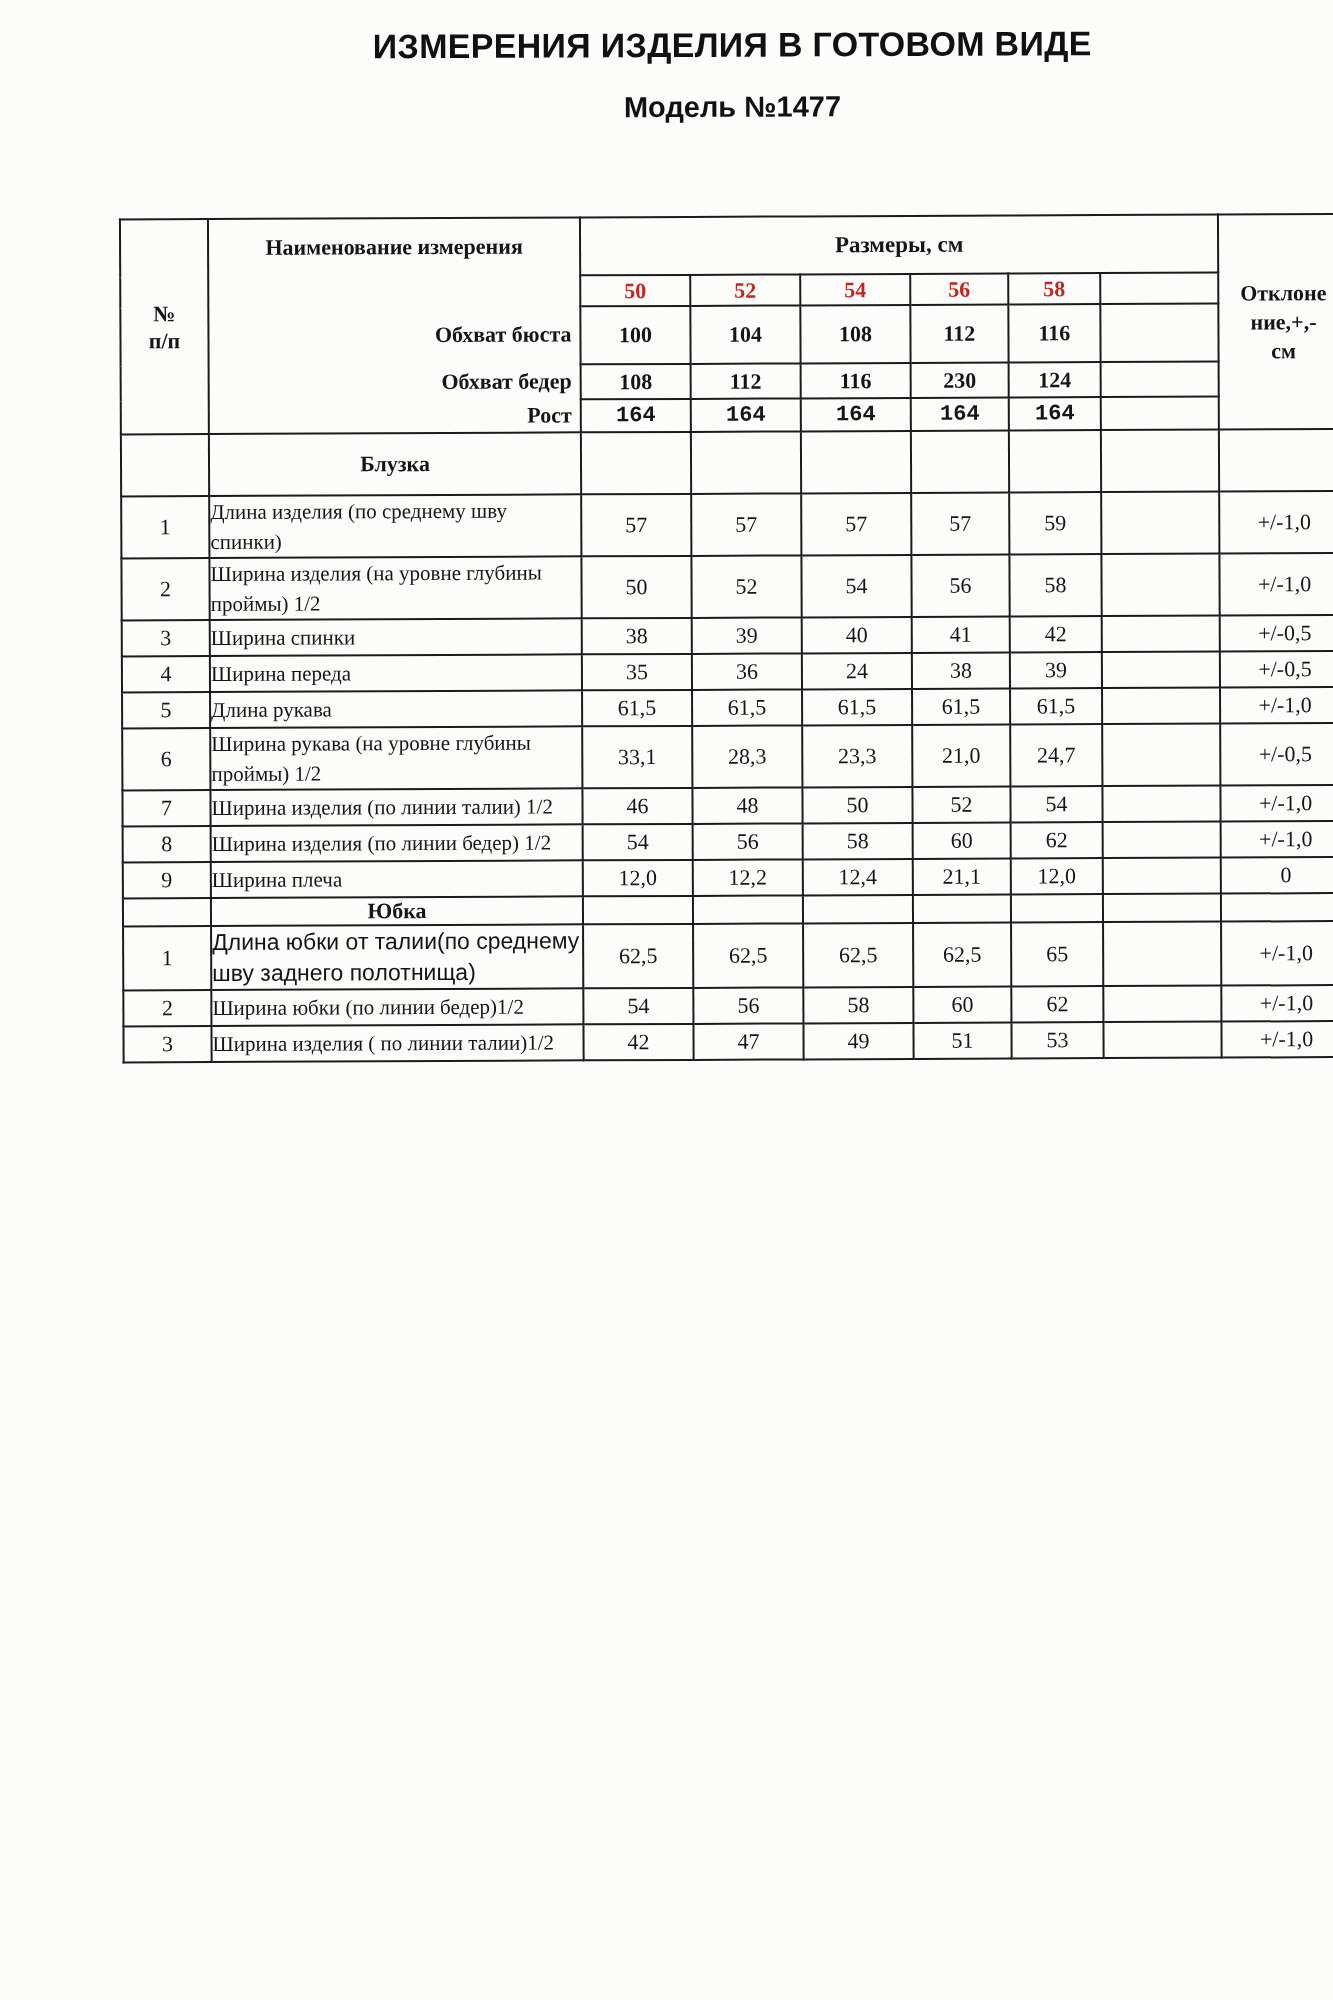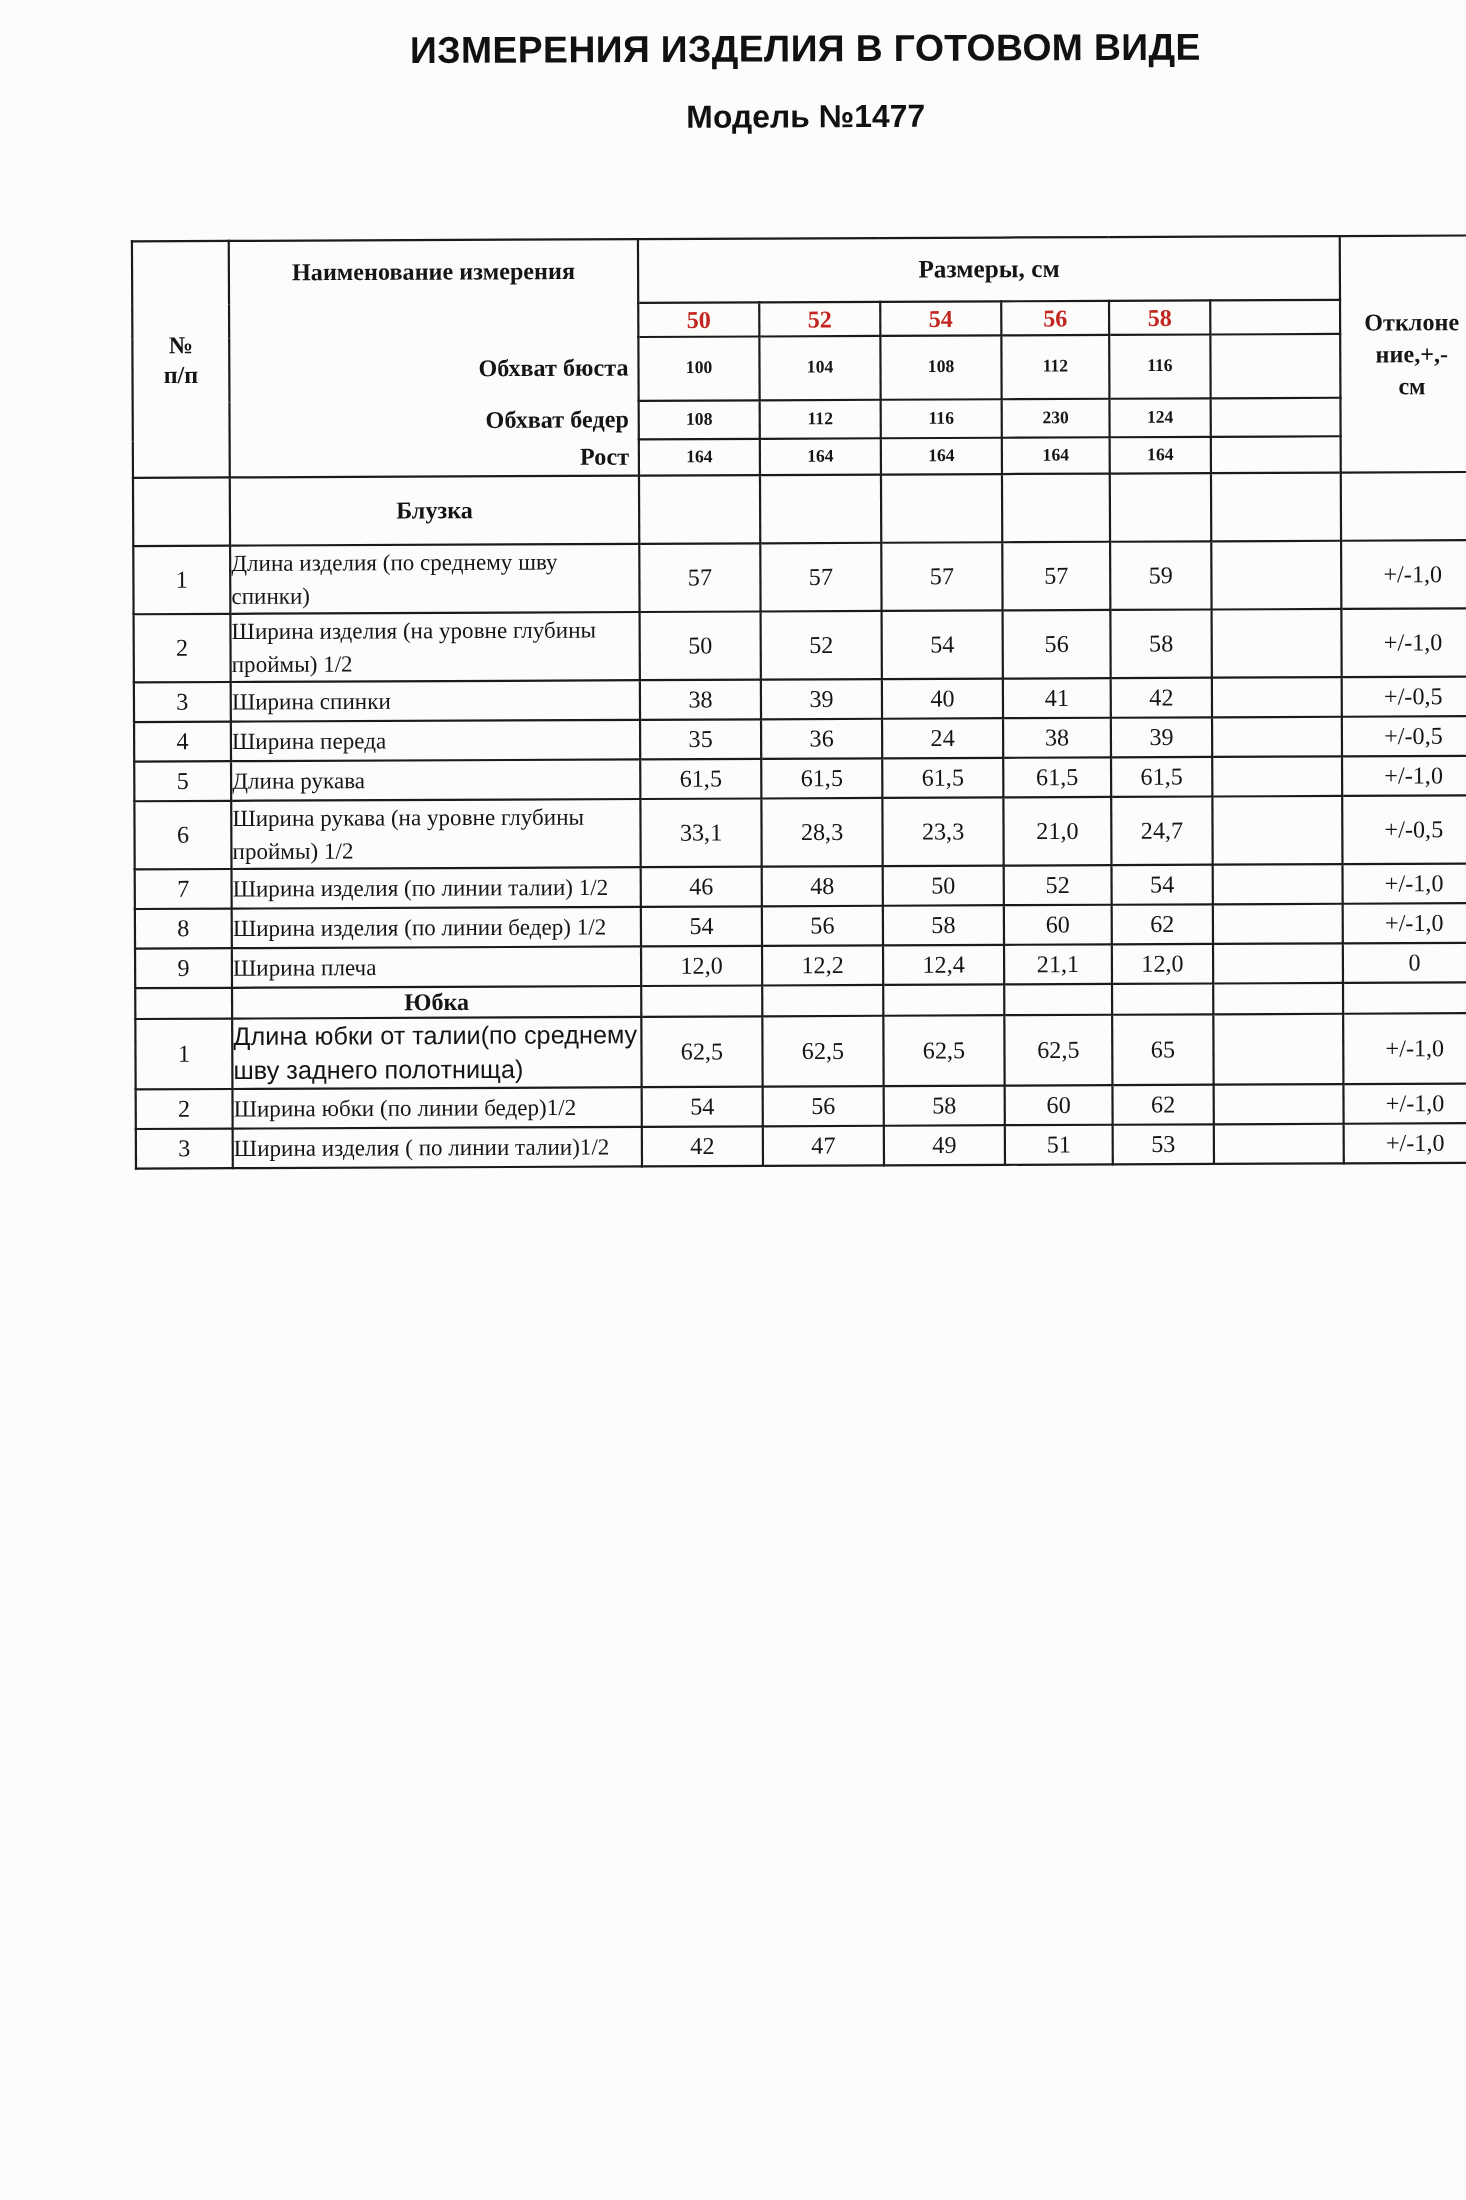--- a/index.html
+++ b/index.html
@@ -72,24 +72,24 @@
                     font-weight: 700; font-size: 22px; }
   .hdr-spacer { flex: 1; }
   .hdr-param-label { display: flex; align-items: center; justify-content: flex-end;
                      padding-right: 8px; font-weight: 700; font-size: 22px; }
   .hdr-param-label.p0 { height: 58px; }
   .hdr-param-label.p1 { height: 35px; }
   .hdr-param-label.p2 { height: 33px; }
   td.hdr-sizes-cell { text-align: center; font-weight: 700; font-size: 23px; height: 56px; }
   td.hdr-dev-cell { text-align: center; font-weight: 700; font-size: 22px; line-height: 29px; }
   tr.hr-sizes td { height: 29px; text-align: center; font-weight: 700; font-size: 22px; color: #c32620; }
-  tr.hr-param td { text-align: center; font-weight: 700; font-size: 16px; }
+  tr.hr-param td { text-align: center; font-weight: 700; font-size: 22px; }
   tr.hr-param.p0 td { height: 56px; }
   tr.hr-param.p1 td { height: 33px; }
-  tr.hr-param.p2 td { height: 31px; }
+  tr.hr-param.p2 td { height: 31px; font-family: Liberation Mono, monospace; }
 
   
   tr.section-row td.cell-section-title { text-align: center; font-weight: 700; font-size: 22px; }
   tr.section-row.section-0 td { height: 60px; }
   tr.section-row.section-1 td { height: 26px; }
 
   
   tr.body-row td { height: 34px; }
   td.cell-num { text-align: center; font-size: 22px; }
   td.cell-name { text-align: left; font-size: 21px; line-height: 30px; padding: 3px 6px 3px 10px; }

